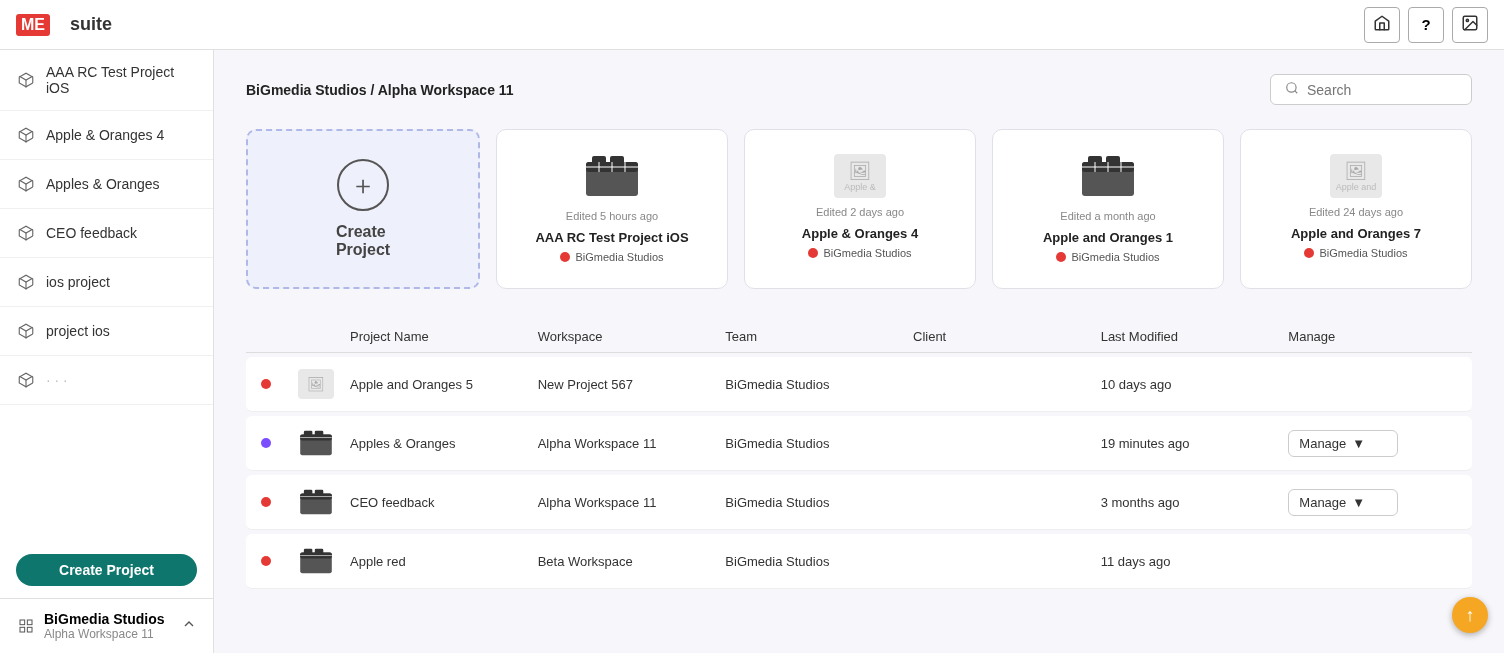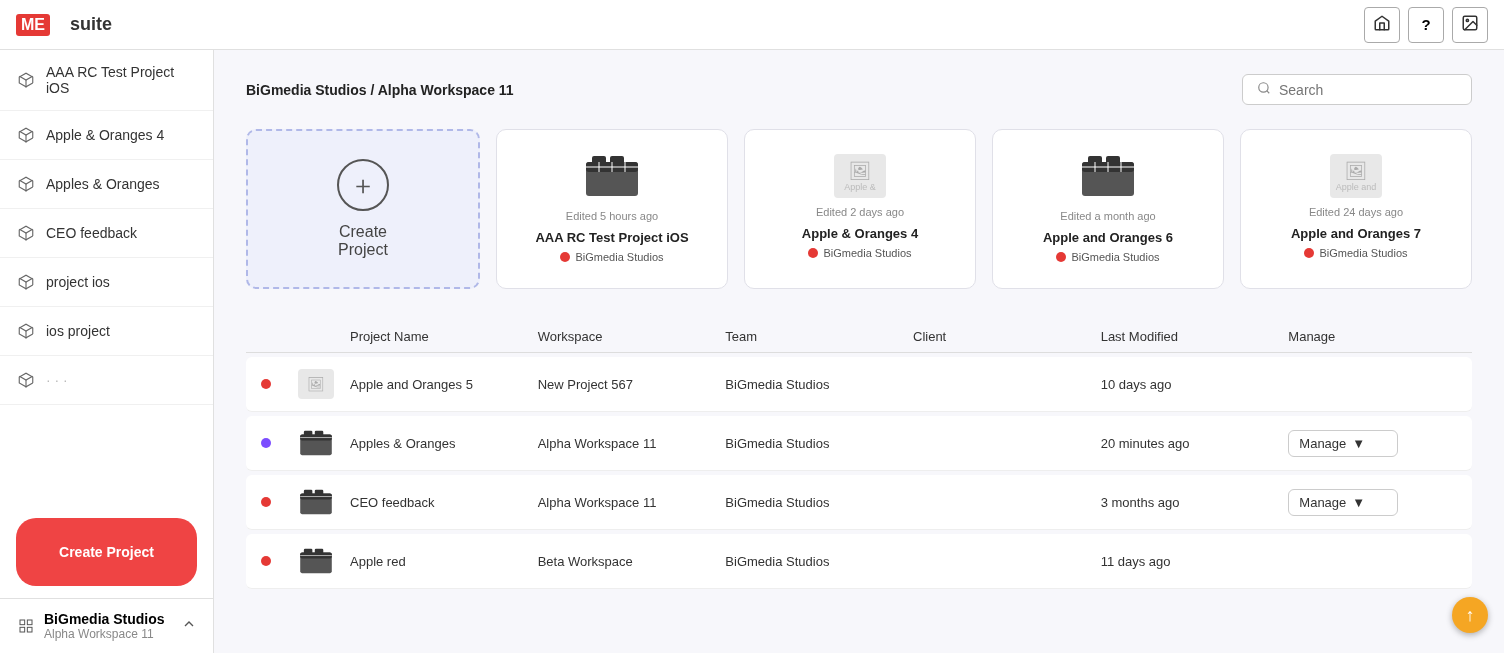--- a/index.html
+++ b/index.html
@@ -72,25 +72,25 @@
     }
     .sidebar-icon {
       width: 20px; height: 20px;
       display: flex; align-items: center; justify-content: center;
       flex-shrink: 0;
     }
     .sidebar-icon svg { width: 18px; height: 18px; }
     .sidebar-spacer { flex: 1; }
     .create-project-btn {
       margin: 12px 16px;
-      background: #ef4444;
+      background: #0f766e;
       color: #fff;
       border: none;
       border-radius: 20px;
-      padding: 26px 16px;
+      padding: 8px 16px;
       font-size: 14px;
       font-weight: 600;
       cursor: pointer;
     }
     .sidebar-footer {
       padding: 12px 16px;
       border-top: 1px solid #e0e0e0;
       display: flex;
       align-items: center;
       justify-content: space-between;
@@ -122,21 +122,21 @@
       color: #222;
     }
     .search-box {
       display: flex;
       align-items: center;
       background: #fff;
       border: 1.5px solid #ccc;
       border-radius: 6px;
       padding: 6px 14px;
       gap: 8px;
-      width: 230px;
+      width: 202px;
     }
     .search-box input {
       border: none;
       outline: none;
       font-size: 14px;
       color: #333;
       width: 100%;
       background: transparent;
     }
     .search-icon { color: #888; font-size: 14px; }
@@ -168,21 +168,21 @@
     }
     .card-create-icon {
       width: 52px; height: 52px;
       border: 2.5px solid #555;
       border-radius: 50%;
       display: flex; align-items: center; justify-content: center;
       font-size: 26px;
       color: #555;
       margin-bottom: 12px;
     }
-    .card-create-label { font-size: 16px; font-weight: 400; color: #444; text-align: center; }
+    .card-create-label { font-size: 16px; font-weight: 700; color: #444; }
     .card-project { min-height: 160px; }
     .card-edited {
       font-size: 11px;
       color: #888;
       margin-bottom: 8px;
       margin-top: 4px;
     }
     .card-title {
       font-size: 13px;
       font-weight: 700;
@@ -326,31 +326,31 @@
       <span>CEO feedback</span>
     </div>
     <div class="sidebar-item">
       <span class="sidebar-icon">
         <svg viewBox="0 0 24 24" fill="none" stroke="#666" stroke-width="1.5">
             <polyline points="21 16 21 8 12 3 3 8 3 16 12 21 21 16"></polyline>
             <polyline points="3.27 6.96 12 12.01 20.73 6.96"></polyline>
             <line x1="12" y1="22.08" x2="12" y2="12"></line>
           </svg>
       </span>
+      <span>ios project</span>
+    </div>
+    <div class="sidebar-item">
+      <span class="sidebar-icon">
+        <svg viewBox="0 0 24 24" fill="none" stroke="#666" stroke-width="1.5">
+            <polyline points="21 16 21 8 12 3 3 8 3 16 12 21 21 16"></polyline>
+            <polyline points="3.27 6.96 12 12.01 20.73 6.96"></polyline>
+            <line x1="12" y1="22.08" x2="12" y2="12"></line>
+          </svg>
+      </span>
       <span>project ios</span>
-    </div>
-    <div class="sidebar-item">
-      <span class="sidebar-icon">
-        <svg viewBox="0 0 24 24" fill="none" stroke="#666" stroke-width="1.5">
-            <polyline points="21 16 21 8 12 3 3 8 3 16 12 21 21 16"></polyline>
-            <polyline points="3.27 6.96 12 12.01 20.73 6.96"></polyline>
-            <line x1="12" y1="22.08" x2="12" y2="12"></line>
-          </svg>
-      </span>
-      <span>ios project</span>
     </div>
     <div class="sidebar-item">
       <span class="sidebar-icon">
         <svg viewBox="0 0 24 24" fill="none" stroke="#666" stroke-width="1.5">
             <polyline points="21 16 21 8 12 3 3 8 3 16 12 21 21 16"></polyline>
             <polyline points="3.27 6.96 12 12.01 20.73 6.96"></polyline>
             <line x1="12" y1="22.08" x2="12" y2="12"></line>
           </svg>
       </span>
       <span style="color:#bbb;">· · ·</span>
@@ -445,21 +445,21 @@
             <rect x="2" y="8" width="52" height="10" rx="3" fill="#333"></rect>
             <rect x="8" y="2" width="14" height="10" rx="2" fill="#333"></rect>
             <rect x="26" y="2" width="14" height="10" rx="2" fill="#333"></rect>
             <line x1="2" y1="13" x2="54" y2="13" stroke="#fff" stroke-width="1"></line>
             <line x1="15" y1="8" x2="15" y2="18" stroke="#fff" stroke-width="1"></line>
             <line x1="28" y1="8" x2="28" y2="18" stroke="#fff" stroke-width="1"></line>
             <line x1="41" y1="8" x2="41" y2="18" stroke="#fff" stroke-width="1"></line>
           </svg>
         </div>
         <div class="card-edited">Edited a month ago</div>
-        <div class="card-title">Apple and Oranges 6</div>
+        <div class="card-title">Apple and Oranges 1</div>
         <div class="card-team">
           <span class="dot-red"></span>
           <span>BiGmedia Studios</span>
         </div>
       </div>
 
       <div class="card card-project">
         <div style="margin-bottom:4px;margin-top:8px;">
           <div class="img-placeholder">
             <div style="font-size:18px;">🖼</div>
@@ -514,21 +514,21 @@
             <rect x="2" y="8" width="52" height="10" rx="3" fill="#333"></rect>
             <rect x="8" y="2" width="14" height="10" rx="2" fill="#333"></rect>
             <rect x="26" y="2" width="14" height="10" rx="2" fill="#333"></rect>
             <line x1="2" y1="13" x2="54" y2="13" stroke="#fff" stroke-width="1"></line>
           </svg>
         </div>
         <div class="table-cell">Apples &amp; Oranges</div>
         <div class="table-cell">Alpha Workspace 11</div>
         <div class="table-cell">BiGmedia Studios</div>
         <div class="table-cell"></div>
-        <div class="table-cell">20 minutes ago</div>
+        <div class="table-cell">19 minutes ago</div>
         <div class="table-cell">
           <div class="manage-dropdown">
             <span>Manage</span>
             <span>▼</span>
           </div>
         </div>
       </div>
 
       <div class="table-row">
         <div class="table-cell table-cell-center">

